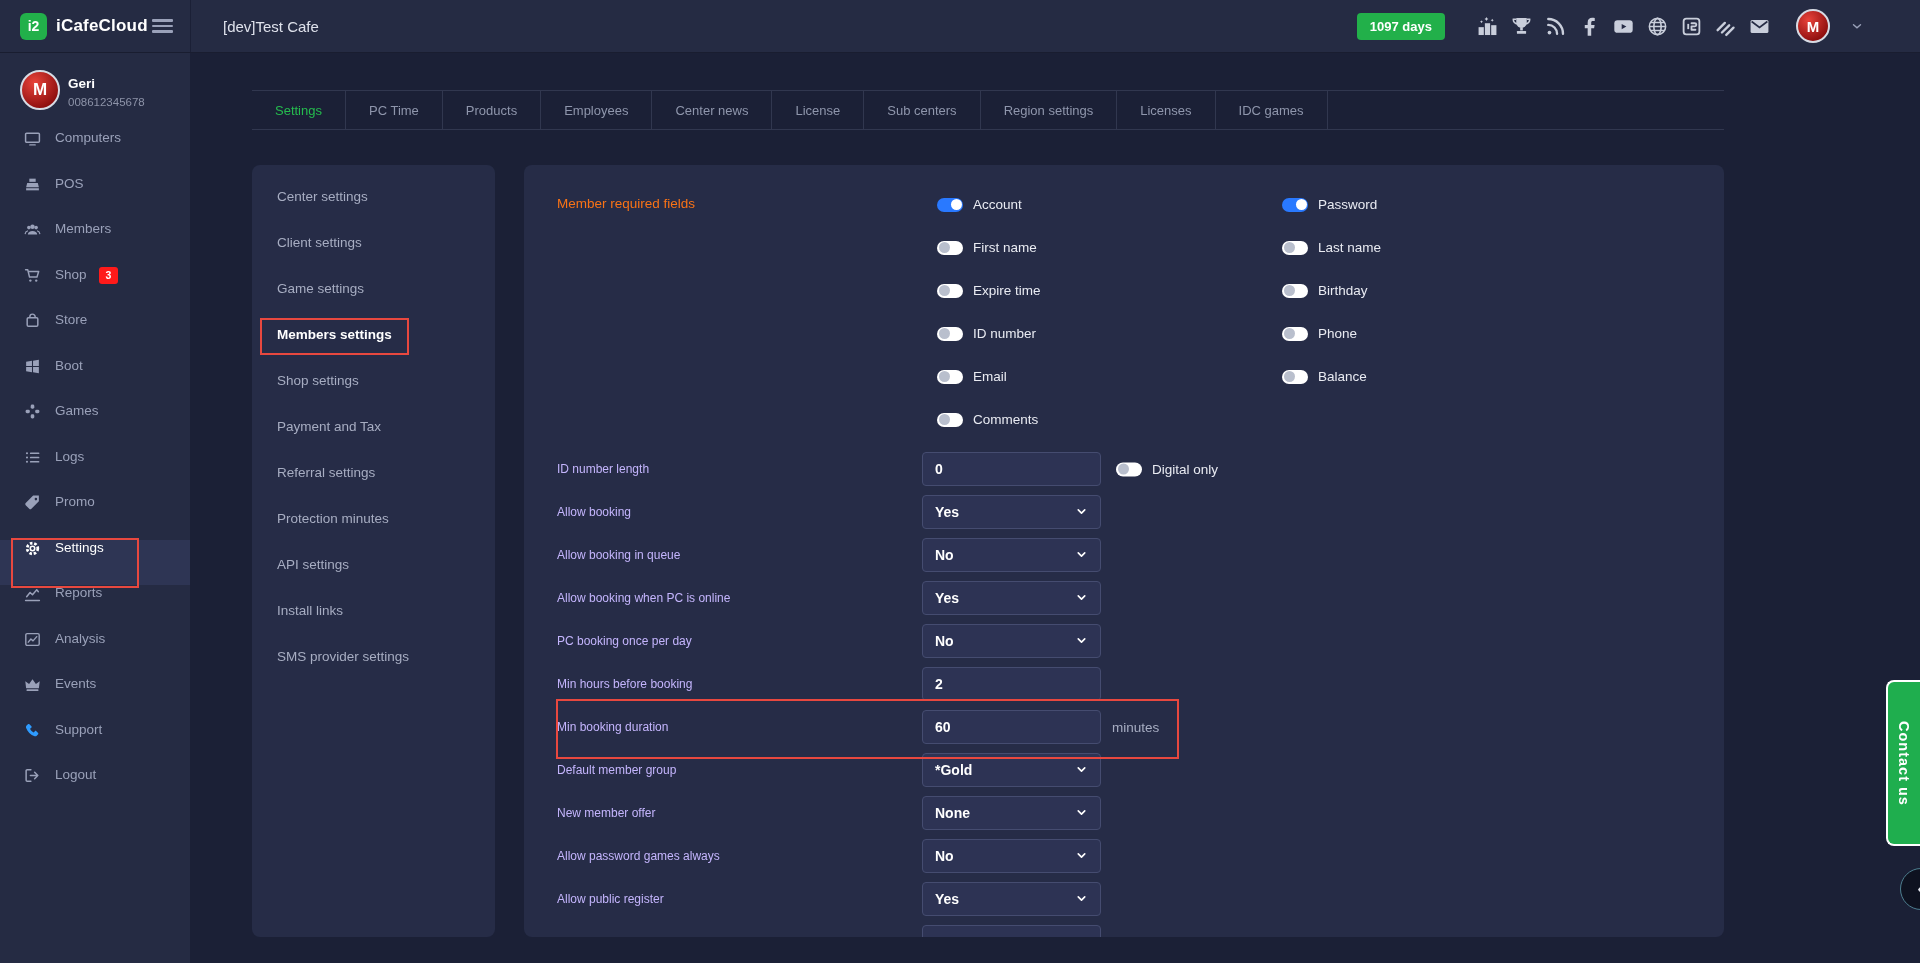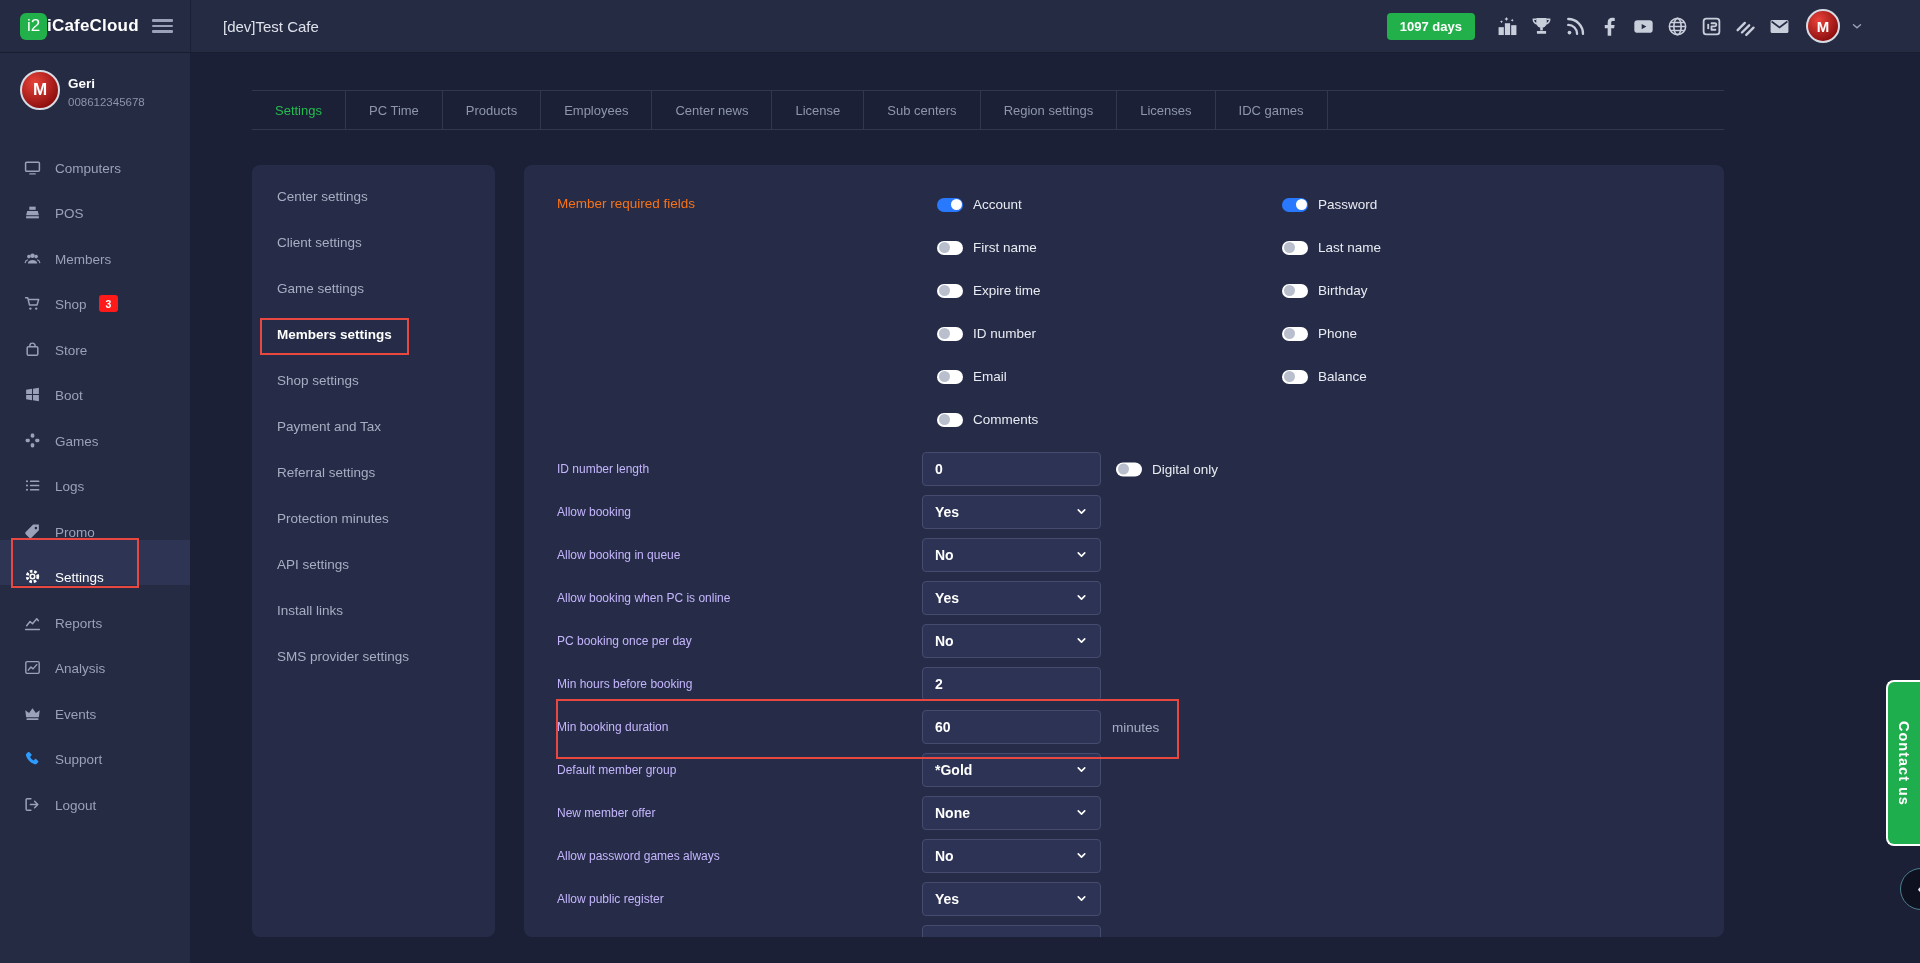--- a/index.html
+++ b/index.html
@@ -6,44 +6,44 @@
   body{width:1920px;height:963px;position:relative;overflow:hidden;background:#1b2036;
        font-family:"Liberation Sans",sans-serif;color:#fff}
   svg{display:block;width:100%;height:100%}
 
   
   .topbar{position:absolute;left:0;top:0;width:1920px;height:52px;background:#252b43;
           border-bottom:1px solid #191d30;z-index:10}
   .brand{position:absolute;left:0;top:0;width:190px;height:52px;border-right:1px solid #1b2036;
          display:flex;align-items:center}
   .logo-box{width:27px;height:27px;margin-left:20px;border-radius:6px;background:#22b04a;color:#fff;
-            display:flex;align-items:center;justify-content:center;font-weight:400;font-size:17px}
-  .brand-name{color:#fff;font-size:17px;font-weight:700;letter-spacing:.2px}
+            display:flex;align-items:center;justify-content:center;font-weight:700;font-size:14px}
+  .brand-name{margin-left:9px;color:#fff;font-size:17px;font-weight:700;letter-spacing:.2px}
   .hamburger{position:absolute;left:152px;top:19px;width:21px;display:flex;flex-direction:column;gap:3px;cursor:pointer}
   .hamburger i{height:2.5px;background:#9aa1b9;border-radius:1px}
   .page-title{position:absolute;left:223px;top:0;height:52px;display:flex;align-items:center;
               color:#dfe2ec;font-size:15px}
-  .topbar-right{position:absolute;right:56px;top:0;height:52px;display:flex;align-items:center;gap:10px}
+  .topbar-right{position:absolute;right:56px;top:0;height:52px;display:flex;align-items:center;gap:20px}
   .days-badge{background:#22b04a;color:#fff;font-size:13px;font-weight:600;padding:6px 13px;
               border-radius:4px;margin-right:12px;cursor:pointer}
   .tb-icon{width:21px;height:21px;color:#c9cedb;cursor:pointer}
   .avatar{border-radius:50%;background:radial-gradient(circle at 35% 30%,#e8433a,#8f0f0f 75%);
           border:2px solid #d7dbe4;color:#fff;font-weight:700;display:flex;align-items:center;
           justify-content:center;box-sizing:border-box}
   .tb-avatar{width:34px;height:34px;font-size:15px;margin-left:6px;cursor:pointer}
   .avatar-chevron{width:14px;height:14px;color:#9aa1b9;cursor:pointer}
 
   
   .sidebar{position:absolute;left:0;top:52px;width:190px;height:911px;background:#252b43;z-index:5}
   .user{position:relative;height:78px}
   .user .avatar{position:absolute;left:20px;top:18px;width:40px;height:40px;font-size:17px}
   .user-name{position:absolute;left:68px;top:24px;color:#fff;font-size:13.5px;font-weight:700}
   .user-id{position:absolute;left:68px;top:44px;color:#8d93a8;font-size:11.5px}
   #side-menu{position:absolute;left:0;top:78px;width:100%}
-  .side-item{height:45.5px;display:flex;align-items:flex-end;padding-left:24px;color:#9aa1b9;
+  .side-item{height:45.5px;display:flex;align-items:flex-start;padding-left:24px;color:#9aa1b9;
              font-size:13.5px;cursor:pointer}
   .side-item .icon{width:17px;height:17px;flex:none}
   .side-item .lbl{margin-left:14px}
   .side-item.active{background:#2e3554;color:#fff}
   .side-badge{margin-left:12px;background:#ff1a1a;color:#fff;font-size:10.5px;font-weight:700;
               padding:2.5px 7px;border-radius:3px}
 
   
   .tabbar{position:absolute;left:252px;top:90px;width:1472px;height:38px;display:flex;
           border-top:1px solid #31374f;border-bottom:1px solid #31374f}

